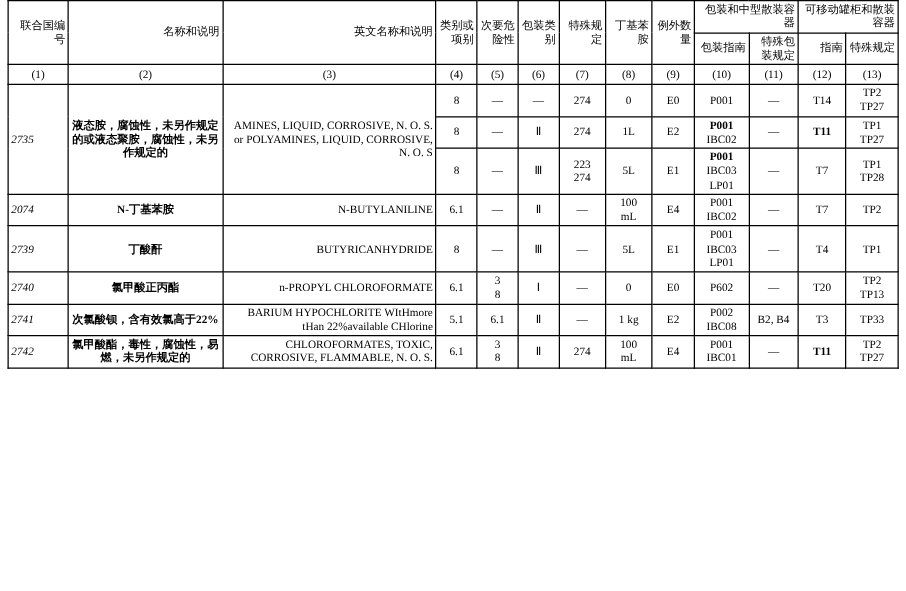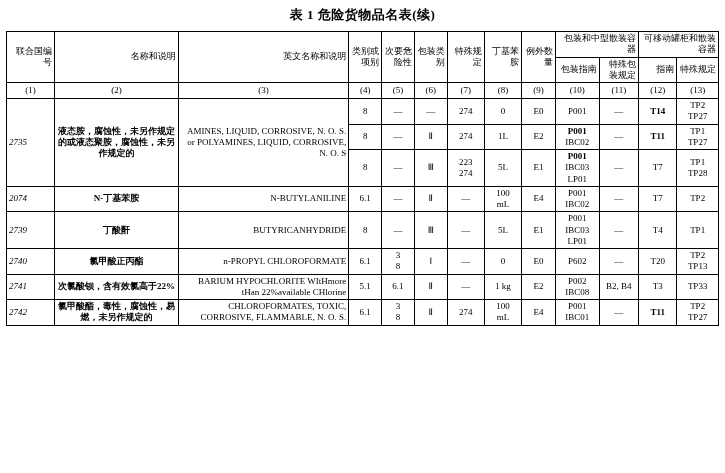--- a/index.html
+++ b/index.html
@@ -62,21 +62,20 @@
   .nm { text-align: center; font-size: 9.5px; padding-left: 4px; padding-right: 2px; font-weight: bold; }
   .en { text-align: right; font-size: 9px; padding-left: 4px; padding-right: 2px; font-family: "Liberation Serif", serif; }
   .rowline { height: 22px; }
   .cellblock { display: block; }
 </style>
 </head>
 <body>
 
 <div class="page">
 
-  <div class="doc-title">表 1  危险货物品名表(续)</div>
 
   <table class="main">
     <colgroup>
       <col style="width:44px">
       <col style="width:113px">
       <col style="width:156px">
       <col style="width:30px">
       <col style="width:30px">
       <col style="width:30px">
       <col style="width:34px">
@@ -146,21 +145,21 @@
           <td class="c-center">
             <span class="cellblock">E0</span>
           </td>
           <td class="c-center">
             <span class="cellblock">P001</span>
           </td>
           <td class="c-center">
             <span class="cellblock">—</span>
           </td>
           <td class="c-center">
-            <span class="cellblock" style="font-weight: bold;">T14</span>
+            <span class="cellblock" style="font-weight: normal;">T14</span>
           </td>
           <td class="c-center">
             <span class="cellblock">TP2</span>
             <span class="cellblock">TP27</span>
           </td>
         </tr>
         <tr class="rowline">
           <td class="c-center">
             <span class="cellblock">8</span>
           </td>

